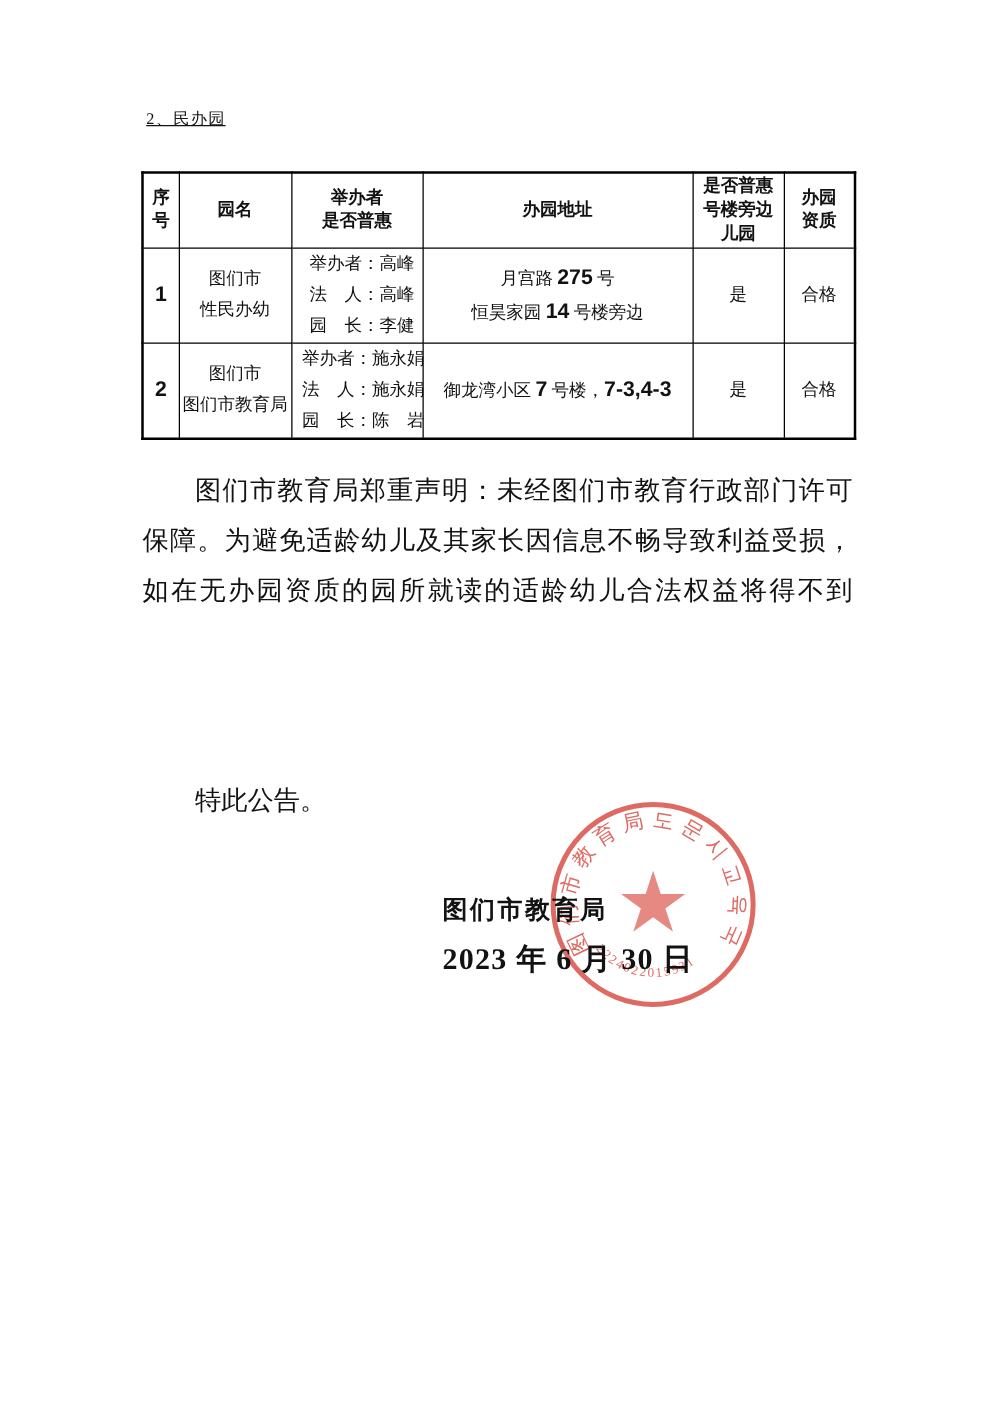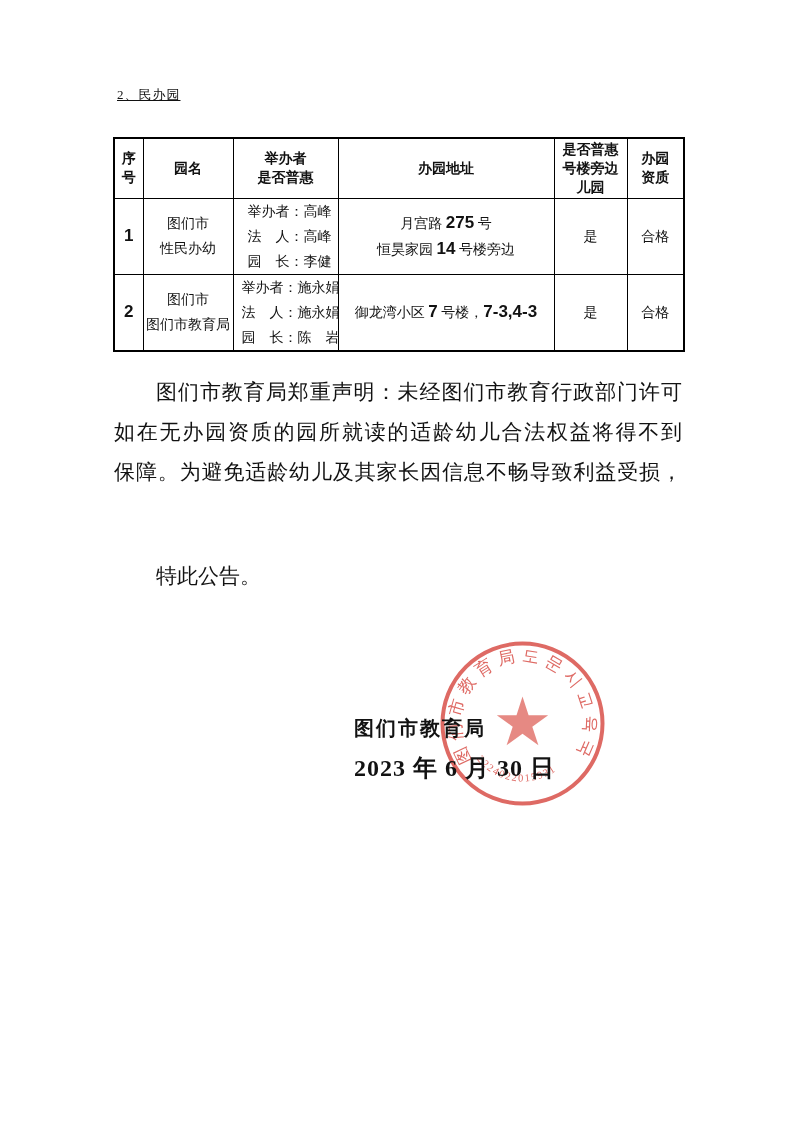--- a/index.html
+++ b/index.html
@@ -50,21 +50,21 @@
   .para-line {
     height: 40px; line-height: 40px;
     font-size: 21px;
     text-align: justify;
     text-align-last: justify;
     white-space: nowrap;
   }
   .para-line.indent { padding-left: 42px; }
   .para-line.no-just { text-align-last: left; }
   .closing-line {
-    position: absolute; left: 114px; top: 556px;
+    position: absolute; left: 114px; top: 620px;
     height: 40px; line-height: 40px;
     font-size: 21px; padding-left: 42px;
   }
 
   .signature {
     position: absolute; left: 354px; top: 708px; width: 300px;
     z-index: 3; font-weight: bold;
   }
   .sig-agency { font-size: 20px; height: 40px; line-height: 40px; letter-spacing: 2px; }
   .sig-date   { font-size: 24px; height: 40px; line-height: 40px; letter-spacing: 1px; }
@@ -141,22 +141,22 @@
           <div>御龙湾小区 <span class="num">7</span> 号楼，<span class="num">7-3,4-3</span></div>
         </td>
         <td class="cell-inclusive">是</td>
         <td class="cell-qual">合格</td>
       </tr>
     </tbody>
 </table>
 
 <div class="body-text" id="paragraph">
     <div class="para-line indent">图们市教育局郑重声明：未经图们市教育行政部门许可</div>
+    <div class="para-line">保障。为避免适龄幼儿及其家长因信息不畅导致利益受损，</div>
     <div class="para-line">如在无办园资质的园所就读的适龄幼儿合法权益将得不到</div>
-    <div class="para-line">保障。为避免适龄幼儿及其家长因信息不畅导致利益受损，</div>
   </div>
 <div class="closing-line">特此公告。</div>
 
 <div class="signature">
   <div class="sig-agency">图们市教育局</div>
   <div class="sig-date">2023 年 6 月 30 日</div>
 </div>
 
 <svg class="stamp" viewBox="0 0 175 175">
   <circle cx="87.5" cy="87.5" r="80" fill="none" stroke="#d6453e" stroke-width="4"></circle>

